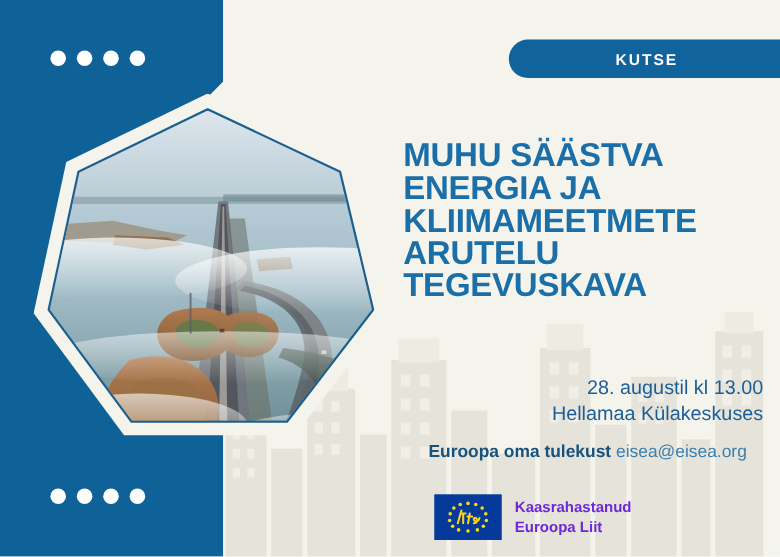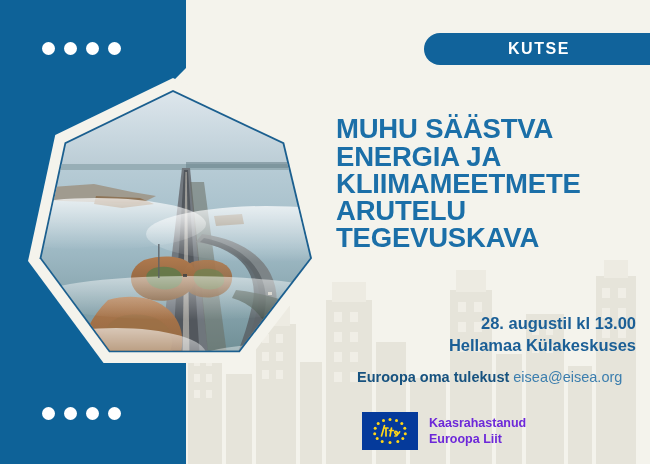--- a/index.html
+++ b/index.html
@@ -94,21 +94,21 @@
     height: 32px;
     min-width: 162px;
     padding: 0 30px 0 34px;
     display: flex;
     align-items: center;
     justify-content: center;
     background: #11639B;
     border-top-left-radius: 18px;
     border-bottom-left-radius: 18px;
     color: #FFFFFF;
-    font-size: 16px;
+    font-size: 13px;
     font-weight: bold;
     letter-spacing: 1.6px;
     z-index: 7;
   }
 
   
   .content {
     position: absolute;
     left: 336px;
     top: 0;
@@ -131,21 +131,21 @@
   }
   .headline .hl-line { display: block; white-space: nowrap; }
 
   .event-info {
     position: absolute;
     right: 14px;
     top: 312px;
     text-align: right;
     color: #1B5F96;
     font-size: 16.5px;
-    font-weight: bold;
+    font-weight: normal;
     line-height: 1.35;
   }
   .event-info span { display: block; white-space: nowrap; }
 
   .rsvp {
     position: absolute;
     left: 21px;
     top: 369px;
     font-size: 14.5px;
     white-space: nowrap;

